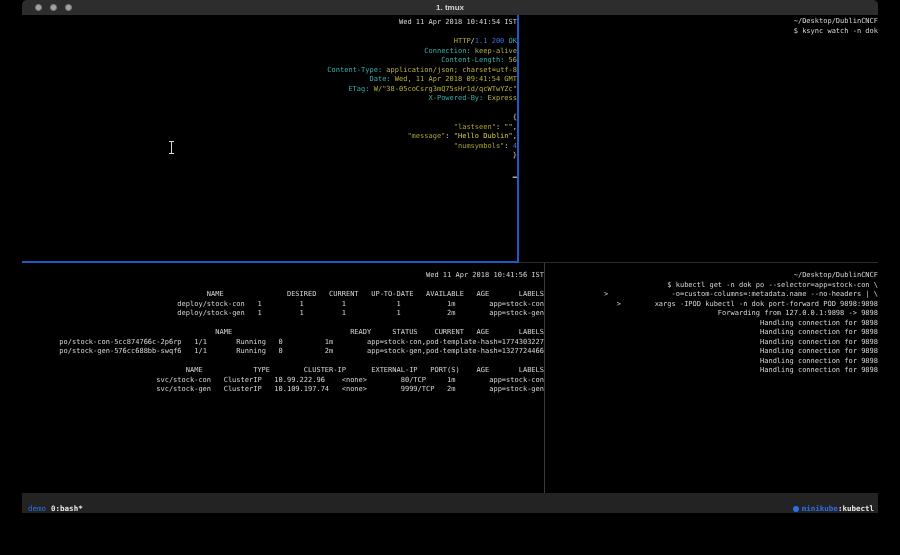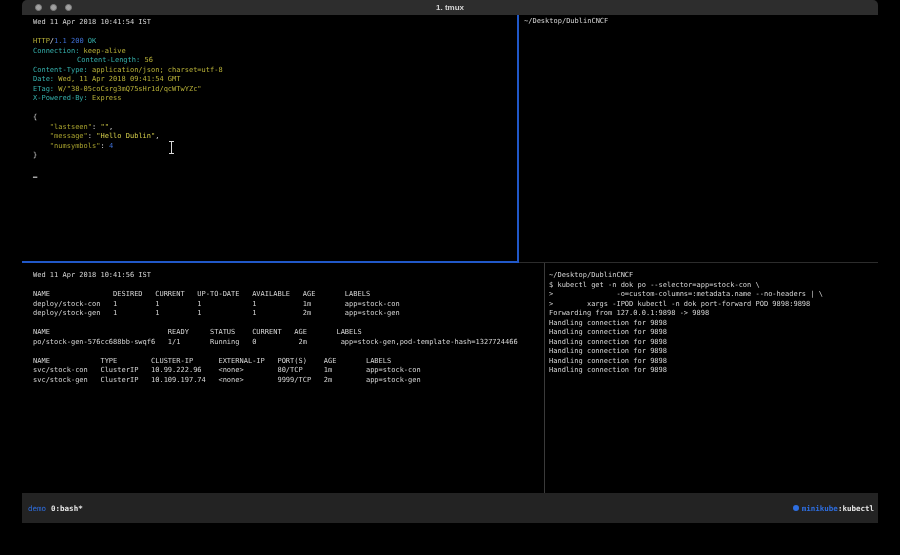--- a/index.html
+++ b/index.html
@@ -11,35 +11,35 @@
   .titlebar{
     position:absolute;top:0;left:0;width:856px;height:15px;background:#2d2d2d;
     border-bottom:1px solid #1b1b1b;border-radius:5px 5px 0 0;
   }
   .lights{position:absolute;left:13px;top:4px;display:flex;gap:8px;}
   .light{width:7px;height:7px;border-radius:50%;background:#a2a2a2;border:0.5px solid #7c7c7c;box-sizing:border-box;}
   .wtitle{
     position:absolute;left:0;right:0;top:3px;text-align:center;
     font:bold 8px "Liberation Sans",sans-serif;color:#d5d5d5;
   }
-  .terminal{position:absolute;left:0;top:15px;width:856px;height:540px;background:#000;}
+  .terminal{position:absolute;left:0;top:15px;width:856px;height:540px;background:#000;text-align:right;}
   .pane{position:absolute;overflow:hidden;box-sizing:border-box;}
   #pane-top-left{left:0;top:0;width:495px;height:246px;padding:3px 0 0 11px;}
   #pane-top-right{left:497px;top:0;width:359px;height:247px;padding:2px 0 0 5px;}
   #pane-bottom-left{left:0;top:248px;width:522px;height:230px;padding:8px 0 0 11px;}
   #pane-bottom-right{left:523px;top:248px;width:333px;height:230px;padding:8px 0 0 4px;}
   .divider{position:absolute;}
   #div-v-active{left:495px;top:0;width:2px;height:248px;}
   #div-h-active{left:0;top:246px;width:497px;height:2px;}
   #div-h-right{left:497px;top:247px;width:359px;height:1px;background:#2c2c2c;}
   #div-v-bottom{left:522px;top:248px;width:1px;height:230px;background:#3a3a3a;}
   .tline{font-size:7px;line-height:9.5px;white-space:pre;color:#d6d6d6;}
   .statusbar{
-    position:absolute;left:0;top:493px;width:856px;height:30px;background:#232323;
-    display:flex;align-items:center;font-size:7.5px;
+    position:absolute;left:0;top:493px;width:856px;height:20px;background:#232323;
+    display:flex;align-items:flex-end;font-size:7.5px;
   }
   .sb-left{margin-left:6px;display:flex;align-items:center;gap:0;}
   .sb-session{font-weight:normal;}
   .sb-window{font-weight:bold;color:#e8e8e8;margin-left:5px;}
   .sb-right{margin-left:auto;margin-right:4px;display:flex;align-items:center;font-weight:bold;}
   .kube-dot{width:6px;height:6px;border-radius:50%;display:inline-block;margin-right:3px;}
   .sb-namespace{color:#e8e8e8;}
   .ibeam{position:absolute;left:146px;top:126px;width:7px;height:13px;}
   .ibeam::before{content:"";position:absolute;left:3px;top:1px;height:11px;width:1px;background:#d9d9d9;}
   .ibeam::after{content:"";position:absolute;left:1px;right:1px;top:0;bottom:0;
@@ -74,29 +74,31 @@
         <div class="tline"><span style="color: rgb(214, 214, 214);">{</span></div>
         <div class="tline"><span style="color: rgb(169, 163, 46);">    "lastseen"</span><span style="color: rgb(214, 214, 214);">: </span><span style="color: rgb(214, 207, 75);">""</span><span style="color: rgb(214, 214, 214);">,</span></div>
         <div class="tline"><span style="color: rgb(169, 163, 46);">    "message"</span><span style="color: rgb(214, 214, 214);">: </span><span style="color: rgb(214, 207, 75);">"Hello Dublin"</span><span style="color: rgb(214, 214, 214);">,</span></div>
         <div class="tline"><span style="color: rgb(169, 163, 46);">    "numsymbols"</span><span style="color: rgb(214, 214, 214);">: </span><span style="color: rgb(62, 111, 214);">4</span></div>
         <div class="tline"><span style="color: rgb(214, 214, 214);">}</span></div>
         <div class="tline">&nbsp;</div>
         <div class="tline"><span style="color: rgb(214, 214, 214);">▁</span></div>
       </div>
     <div id="pane-top-right" class="pane">
         <div class="tline"><span style="color: rgb(214, 214, 214);">~/Desktop/DublinCNCF</span></div>
+        <div class="tline"><span style="color: rgb(214, 214, 214);">$ ksync watch -n dok</span></div>
       </div>
     <div id="pane-bottom-left" class="pane">
         <div class="tline"><span style="color: rgb(214, 214, 214);">Wed 11 Apr 2018 10:41:56 IST</span></div>
         <div class="tline">&nbsp;</div>
         <div class="tline"><span style="color: rgb(214, 214, 214);">NAME               DESIRED   CURRENT   UP-TO-DATE   AVAILABLE   AGE       LABELS</span></div>
         <div class="tline"><span style="color: rgb(214, 214, 214);">deploy/stock-con   1         1         1            1           1m        app=stock-con</span></div>
         <div class="tline"><span style="color: rgb(214, 214, 214);">deploy/stock-gen   1         1         1            1           2m        app=stock-gen</span></div>
         <div class="tline">&nbsp;</div>
         <div class="tline"><span style="color: rgb(214, 214, 214);">NAME                            READY     STATUS    CURRENT   AGE       LABELS</span></div>
+        <div class="tline"><span style="color: rgb(214, 214, 214);">po/stock-con-5cc874766c-2p6rp   1/1       Running   0          1m        app=stock-con,pod-template-hash=1774303227</span></div>
         <div class="tline"><span style="color: rgb(214, 214, 214);">po/stock-gen-576cc688bb-swqf6   1/1       Running   0          2m        app=stock-gen,pod-template-hash=1327724466</span></div>
         <div class="tline">&nbsp;</div>
         <div class="tline"><span style="color: rgb(214, 214, 214);">NAME            TYPE        CLUSTER-IP      EXTERNAL-IP   PORT(S)    AGE       LABELS</span></div>
         <div class="tline"><span style="color: rgb(214, 214, 214);">svc/stock-con   ClusterIP   10.99.222.96    &lt;none&gt;        80/TCP     1m        app=stock-con</span></div>
         <div class="tline"><span style="color: rgb(214, 214, 214);">svc/stock-gen   ClusterIP   10.109.197.74   &lt;none&gt;        9999/TCP   2m        app=stock-gen</span></div>
       </div>
     <div id="pane-bottom-right" class="pane">
         <div class="tline"><span style="color: rgb(214, 214, 214);">~/Desktop/DublinCNCF</span></div>
         <div class="tline"><span style="color: rgb(214, 214, 214);">$ kubectl get -n dok po --selector=app=stock-con \</span></div>
         <div class="tline"><span style="color: rgb(214, 214, 214);">&gt;               -o=custom-columns=:metadata.name --no-headers | \</span></div>

